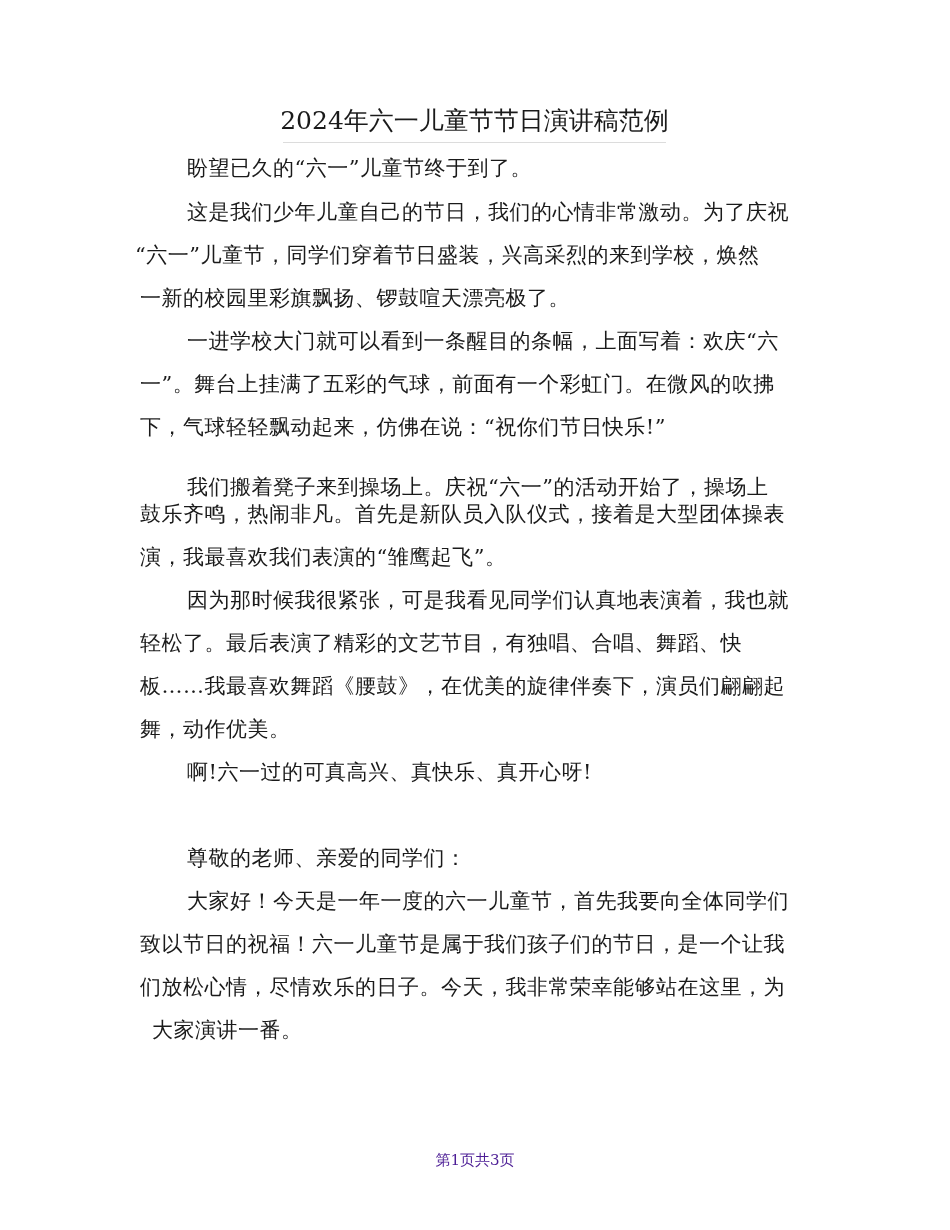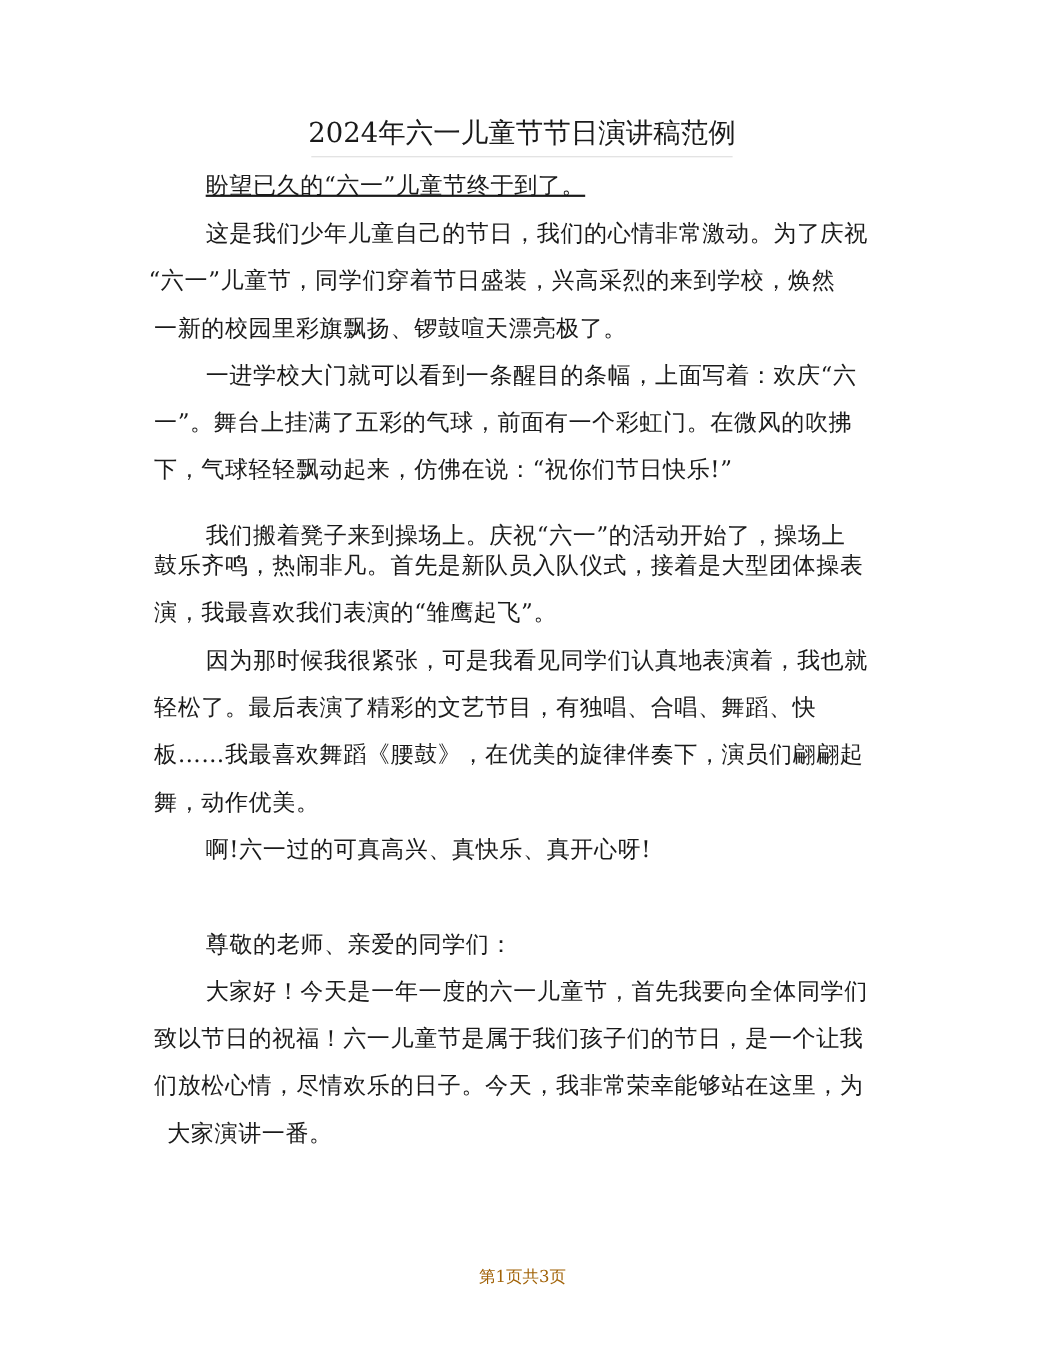--- a/index.html
+++ b/index.html
@@ -57,33 +57,33 @@
       white-space: nowrap;
     }
     .footer {
       position: absolute;
       left: 0;
       width: 950px;
       top: 1150px;
       text-align: center;
       font-size: 15px;
       line-height: 20px;
-      color: #a16207;
+      color: #4c1d95;
     }
   </style>
 </head>
 <body>
 
 <div class="page">
 
   <div class="title-wrap">
     <div class="title">2024年六一儿童节节日演讲稿范例</div>
   </div>
 
-  <div class="line indent" style="top:153px;text-decoration:underline;">盼望已久的“六一”儿童节终于到了。</div>
+  <div class="line indent" style="top:153px;">盼望已久的“六一”儿童节终于到了。</div>
 
   <div class="line indent" style="top:197px;">这是我们少年儿童自己的节日，我们的心情非常激动。为了庆祝</div>
   <div class="line" style="top:240px; left:135px;">“六一”儿童节，同学们穿着节日盛装，兴高采烈的来到学校，焕然</div>
   <div class="line" style="top:283px;">一新的校园里彩旗飘扬、锣鼓喧天漂亮极了。</div>
 
   <div class="line indent" style="top:326px;">一进学校大门就可以看到一条醒目的条幅，上面写着：欢庆“六</div>
   <div class="line" style="top:369px;">一”。舞台上挂满了五彩的气球，前面有一个彩虹门。在微风的吹拂</div>
   <div class="line" style="top:412px;">下，气球轻轻飘动起来，仿佛在说：“祝你们节日快乐!”</div>
 
   <div class="line indent" style="top:456px;margin-top:16px;">我们搬着凳子来到操场上。庆祝“六一”的活动开始了，操场上</div>

